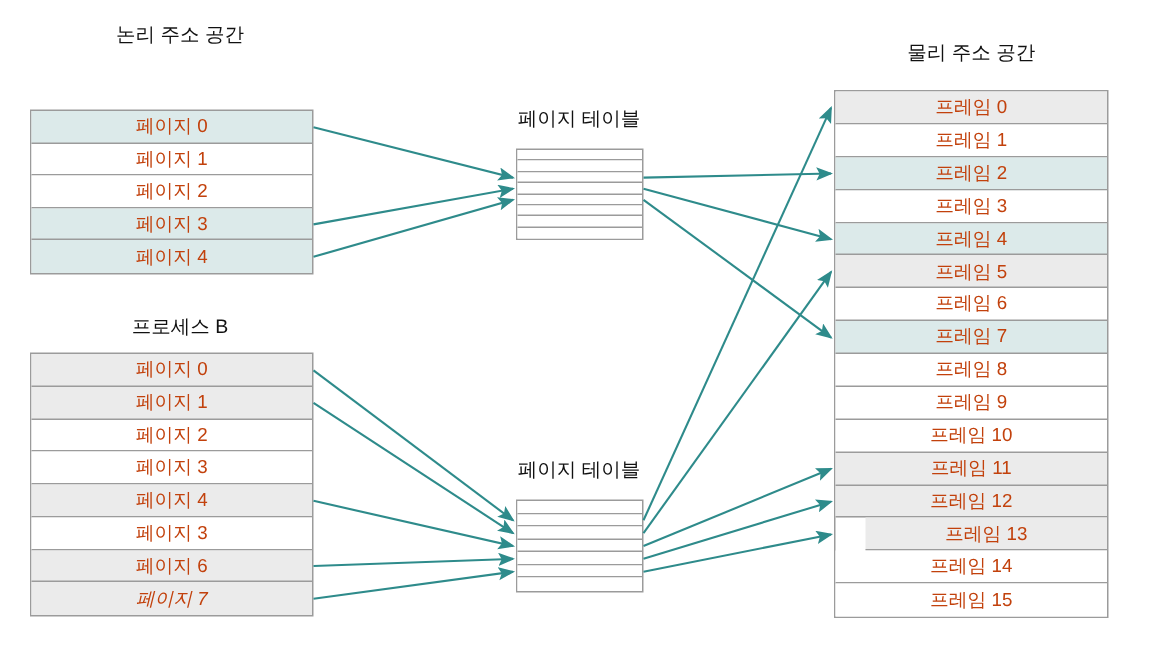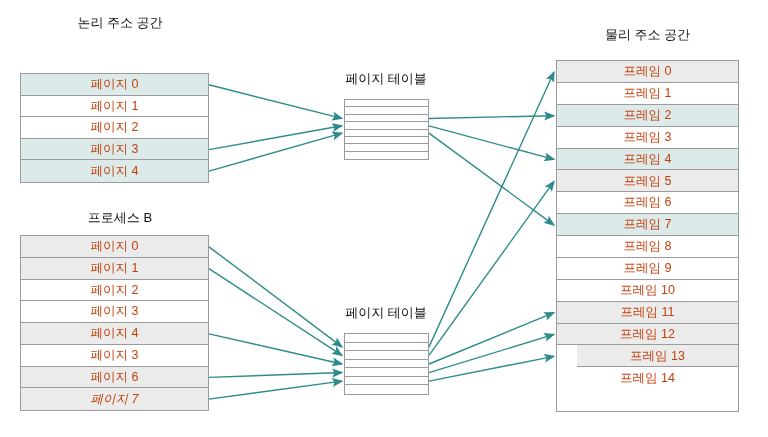--- a/index.html
+++ b/index.html
@@ -128,20 +128,21 @@
       <div class="mem-row fill-gray" style="height: 21.875px;">프레임 5</div>
       <div class="mem-row fill-white" style="height: 21.875px; text-align: right;">프레임 6</div>
       <div class="mem-row fill-teal" style="height: 21.875px;">프레임 7</div>
       <div class="mem-row fill-white" style="height: 21.875px;">프레임 8</div>
       <div class="mem-row fill-white" style="height: 21.875px;">프레임 9</div>
       <div class="mem-row fill-white" style="height: 21.875px;">프레임 10</div>
       <div class="mem-row fill-gray" style="height: 21.875px;">프레임 11</div>
       <div class="mem-row fill-gray" style="height: 21.875px;">프레임 12</div>
       <div class="mem-row fill-gray" style="height: 21.875px; margin-left: 20px;">프레임 13</div>
       <div class="mem-row fill-white" style="height: 21.875px;">프레임 14</div>
+      <div class="mem-row fill-white" style="height: 21.875px;">프레임 15</div>
     </div>
 
   <svg class="arrows" id="arrow-layer" viewBox="0 0 768 437" xmlns="http://www.w3.org/2000/svg">
       <defs>
         <marker id="ah" markerWidth="8" markerHeight="8" refX="7" refY="3.2" orient="auto" markerUnits="strokeWidth">
           <path d="M0,0 L8,3.2 L0,6.4 L1.6,3.2 Z" fill="#2e8b8b"></path>
         </marker>
       </defs>
       <line x1="209" y1="84.8" x2="342" y2="118.4375" stroke="#2e8b8b" stroke-width="1.4" marker-end="url(#ah)"></line>
       <line x1="209" y1="149.6" x2="342" y2="125.8125" stroke="#2e8b8b" stroke-width="1.4" marker-end="url(#ah)"></line>

